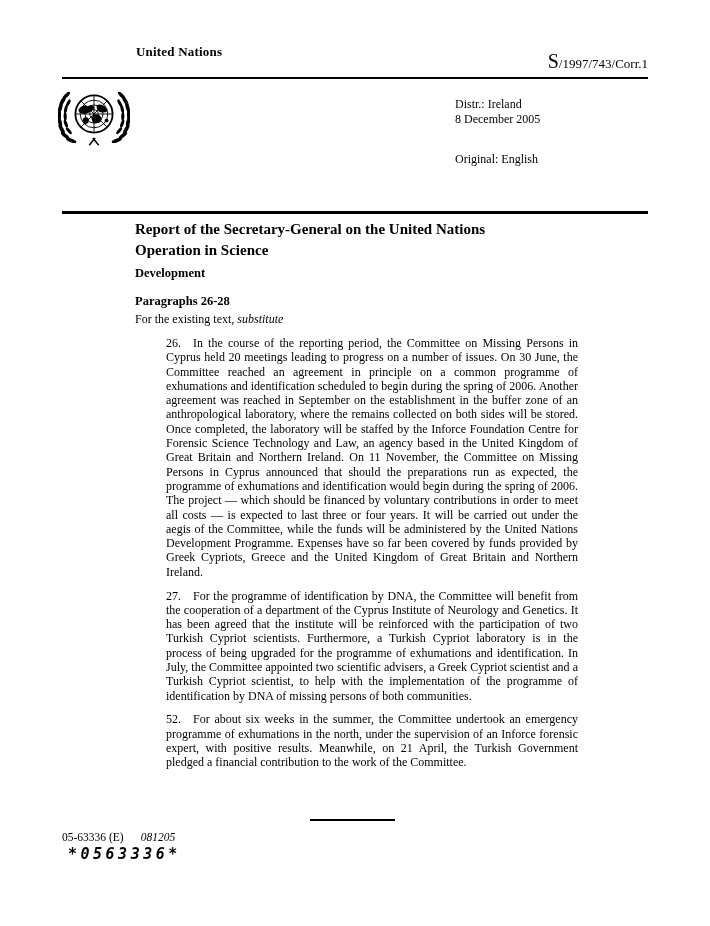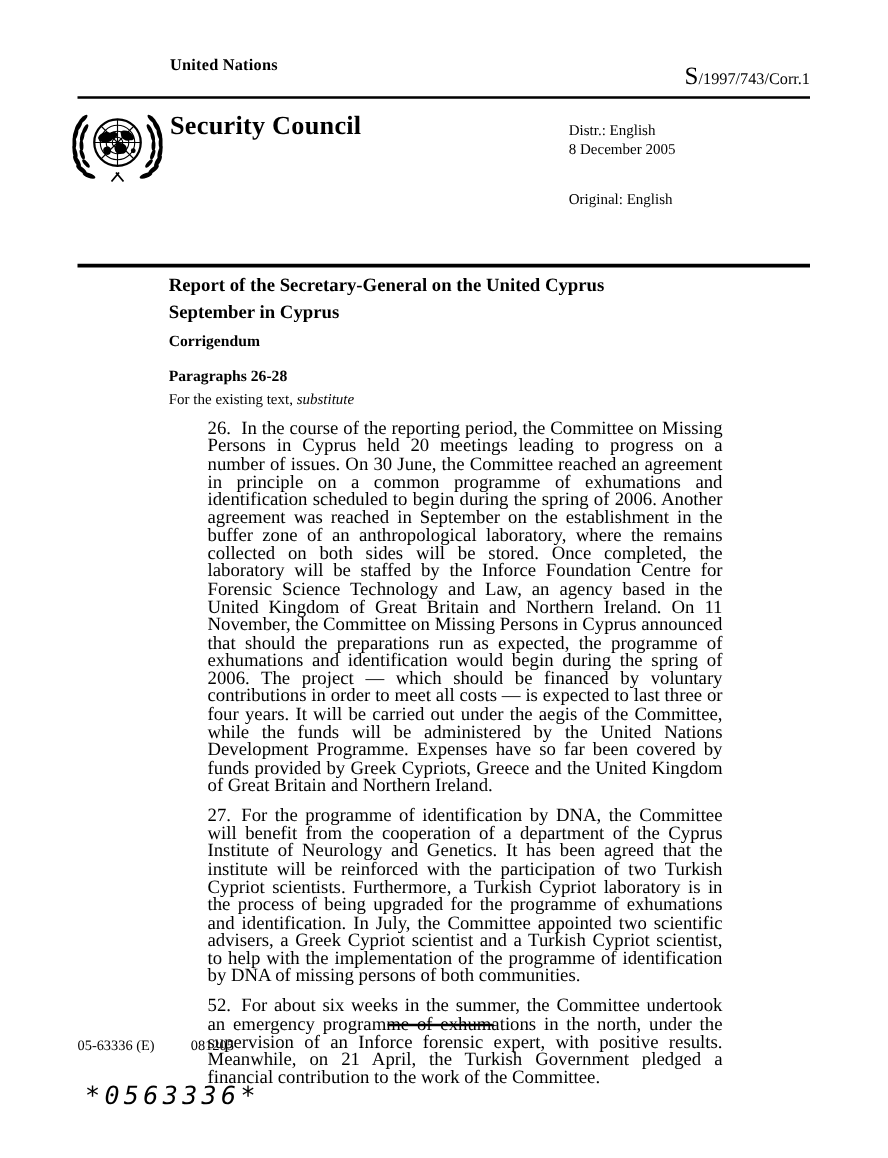--- a/index.html
+++ b/index.html
@@ -19,31 +19,31 @@
   .emblem{left:58px;top:85px;width:72px;height:64px;}
   .organ-name{left:136px;top:88px;font-size:21px;font-weight:bold;letter-spacing:.2px;}
   .distr-block{left:455px;top:97px;font-size:12px;line-height:14.5px;}
   .distr-block .original{margin-top:26px;}
   .rule-thick{left:62px;top:211px;width:586px;height:3px;background:#000;}
   .doc-title{left:135px;top:219px;width:450px;font-size:15px;font-weight:bold;line-height:21px;}
   .corrigendum{left:135px;top:266px;font-size:12.5px;font-weight:bold;}
   .para-range{left:135px;top:294px;font-size:12.5px;font-weight:bold;}
   .instruction{left:135px;top:312px;font-size:12px;}
   .instruction em{font-style:italic;}
-  .body-text{left:166px;top:336px;width:412px;font-size:15px;line-height:14.3px;text-align:justify;}
+  .body-text{left:166px;top:336px;width:412px;font-size:12px;line-height:14.3px;text-align:justify;}
   .body-text p{margin:0 0 9.5px 0;}
   .pnum{display:inline-block;width:27px;}
   .end-rule{left:310px;top:819px;width:85px;height:2px;background:#000;}
   .job-line{left:62px;top:831px;font-size:11.5px;}
-  .job-line .date-code{margin-left:29px;}
+  .job-line .date-code{margin-left:17px;font-style:italic;}
   .barcode{
-    left:68px;top:864px;
+    left:68px;top:845px;
     font-family:"DejaVu Sans Mono", monospace;
-    font-style:italic;font-weight:normal;
-    font-size:20px;letter-spacing:3.5px;
+    font-style:italic;font-weight:bold;
+    font-size:15px;letter-spacing:3.5px;
   }
 </style>
 </head>
 <body>
 
 <div class="page">
 
   <div class="abs org-label">United Nations</div>
   <div class="abs doc-symbol"><span class="big">S</span><span>/1997/743/Corr.1</span></div>
   <div class="abs rule-thin"></div>
@@ -101,34 +101,33 @@
           <path d="M-26,-6 C-24,-12 -16,-16 -10,-13 C-6,-16 0,-14 1,-10 C-2,-6 -6,-5 -9,-2 C-14,1 -20,0 -24,-2 Z"></path>
           <path d="M4,-14 C9,-18 17,-15 20,-10 C24,-7 22,-2 17,-3 C12,-1 7,-4 5,-8 Z"></path>
           <path d="M-2,2 C3,-1 10,1 12,6 C14,11 10,16 5,15 C0,17 -4,12 -4,7 Z"></path>
           <path d="M-16,6 C-11,4 -7,8 -9,13 C-10,17 -15,18 -18,14 C-20,10 -19,7 -16,6 Z"></path>
           <circle cx="21" cy="11" r="3.2"></circle>
         </g>
       </g>
     </svg>
   </div>
 
-  <div class="abs organ-name">Security Council</div>
   <div class="abs distr-block">
-    <div>Distr.: English</div>
+    <div>Distr.: Ireland</div>
     <div>8 December 2005</div>
     <div class="original">Original: English</div>
   </div>
 
   <div class="abs rule-thick"></div>
 
   <div class="abs doc-title">
-    <div>Report of the Secretary-General on the United Cyprus</div>
-    <div>September in Cyprus</div>
+    <div>Report of the Secretary-General on the United Nations</div>
+    <div>Operation in Science</div>
   </div>
-  <div class="abs corrigendum">Corrigendum</div>
+  <div class="abs corrigendum">Development</div>
   <div class="abs para-range">Paragraphs 26-28</div>
   <div class="abs instruction"><span>For the existing text, </span><em>substitute</em></div>
 
   <div class="abs body-text">
     <p><span class="pnum">26.</span><span>In the course of the reporting period, the Committee on Missing Persons in Cyprus held 20 meetings leading to progress on a number of issues. On 30 June, the Committee reached an agreement in principle on a common programme of exhumations and identification scheduled to begin during the spring of 2006. Another agreement was reached in September on the establishment in the buffer zone of an anthropological laboratory, where the remains collected on both sides will be stored. Once completed, the laboratory will be staffed by the Inforce Foundation Centre for Forensic Science Technology and Law, an agency based in the United Kingdom of Great Britain and Northern Ireland. On 11 November, the Committee on Missing Persons in Cyprus announced that should the preparations run as expected, the programme of exhumations and identification would begin during the spring of 2006. The project — which should be financed by voluntary contributions in order to meet all costs — is expected to last three or four years. It will be carried out under the aegis of the Committee, while the funds will be administered by the United Nations Development Programme. Expenses have so far been covered by funds provided by Greek Cypriots, Greece and the United Kingdom of Great Britain and Northern Ireland.</span></p>
     <p><span class="pnum">27.</span><span>For the programme of identification by DNA, the Committee will benefit from the cooperation of a department of the Cyprus Institute of Neurology and Genetics. It has been agreed that the institute will be reinforced with the participation of two Turkish Cypriot scientists. Furthermore, a Turkish Cypriot laboratory is in the process of being upgraded for the programme of exhumations and identification. In July, the Committee appointed two scientific advisers, a Greek Cypriot scientist and a Turkish Cypriot scientist, to help with the implementation of the programme of identification by DNA of missing persons of both communities.</span></p>
     <p><span class="pnum">52.</span><span>For about six weeks in the summer, the Committee undertook an emergency programme of exhumations in the north, under the supervision of an Inforce forensic expert, with positive results. Meanwhile, on 21 April, the Turkish Government pledged a financial contribution to the work of the Committee.</span></p>
   </div>
 
   <div class="abs end-rule"></div>

